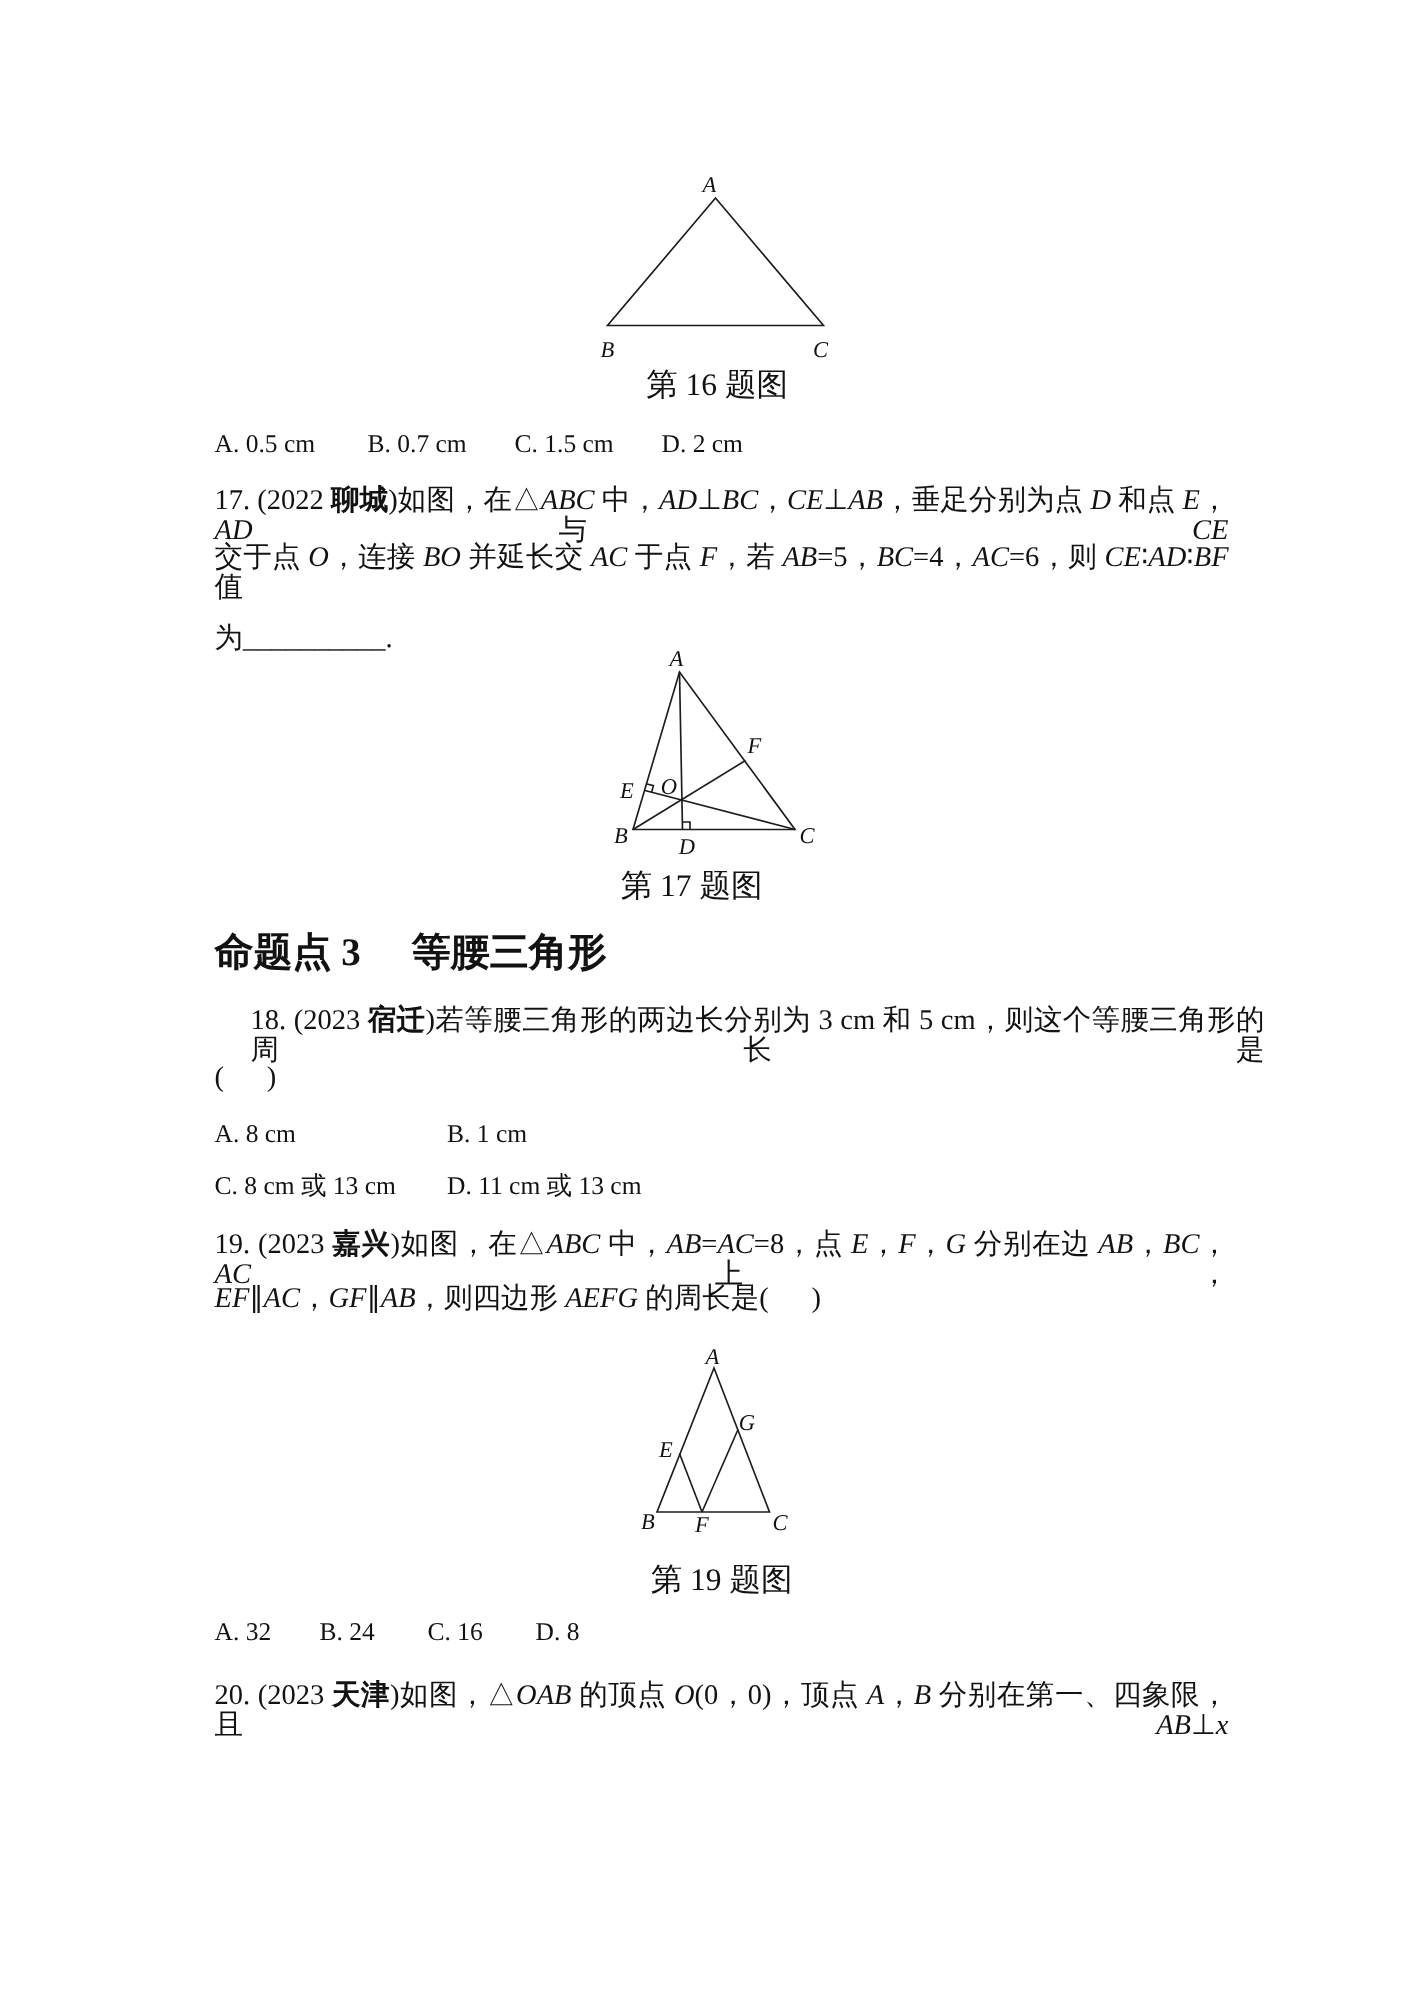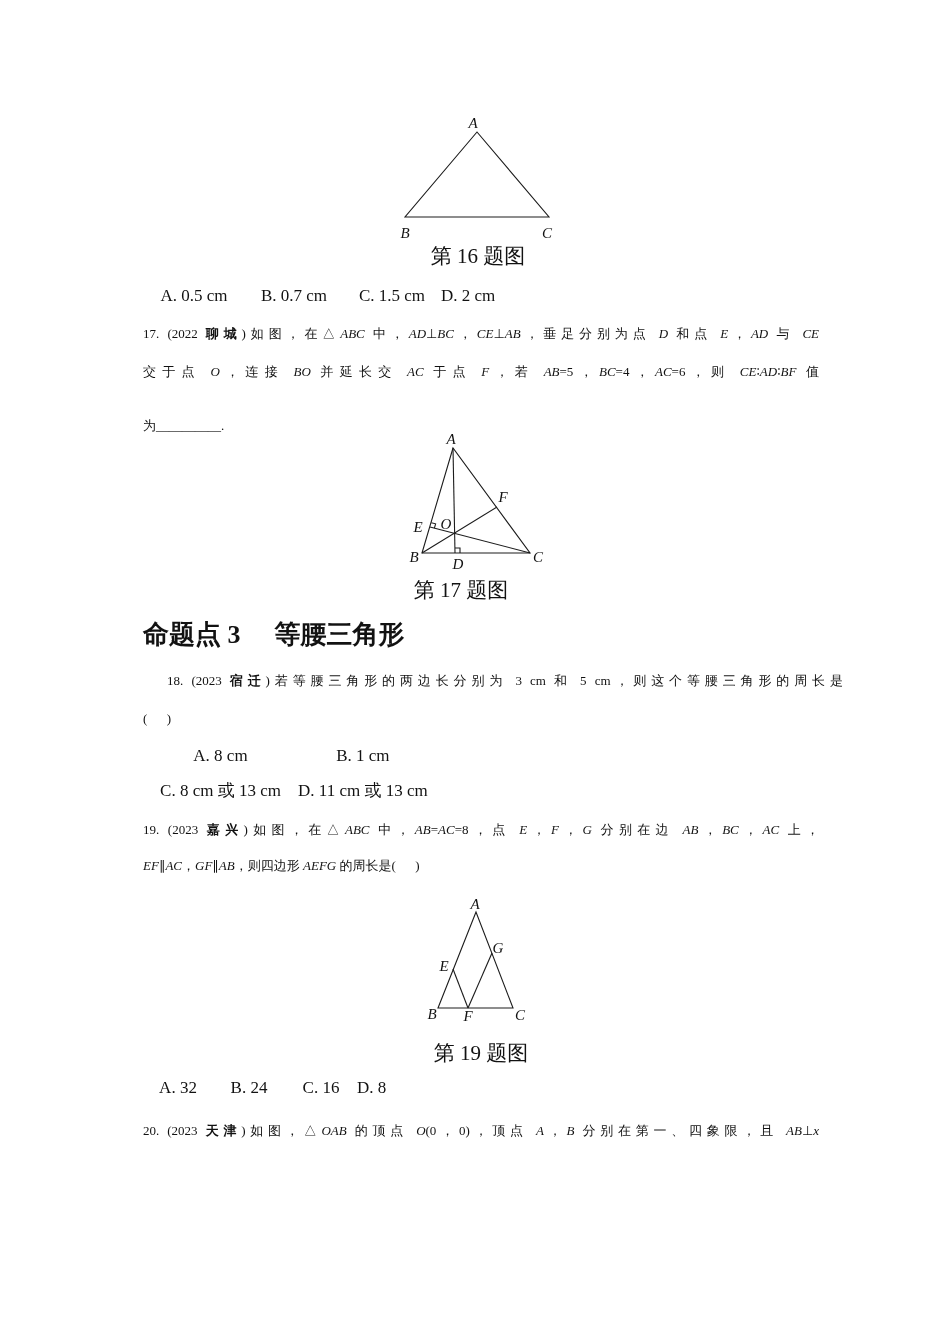--- a/index.html
+++ b/index.html
@@ -1,26 +1,26 @@
 <!DOCTYPE html>
 <html><head>
 <meta charset="utf-8">
 <style>
   html,body{margin:0;padding:0;background:#fff;}
   .page{position:relative;width:950px;height:1344px;background:#ffffff;
         font-family:"Liberation Serif",serif;color:#121212;overflow:hidden;}
-  .pline{position:absolute;left:143px;width:676px;font-size:13px;line-height:20px;white-space:pre-wrap;}
+  .pline{position:absolute;left:143px;width:676px;font-size:19px;line-height:20px;white-space:pre-wrap;}
   .jline{white-space:normal;text-align:justify;text-align-last:justify;}
   .seg-n{font-style:normal;}
   .seg-b{font-weight:700;}
   .seg-i{font-style:italic;}
   .caption{position:absolute;width:204px;text-align:center;font-size:21px;line-height:20px;}
   .hdr{position:absolute;left:143px;top:621px;font-size:26px;line-height:28px;font-weight:700;}
   .hdr-title{margin-left:34px;}
-  .opts{position:absolute;left:143px;font-size:17px;line-height:20px;display:grid;text-align:center;}
+  .opts{position:absolute;left:143px;font-size:17px;line-height:20px;display:grid;}
   .opts16{top:286px;grid-template-columns:102px 98px 98px auto;}
   .opts18{top:746px;grid-template-columns:155px auto;grid-row-gap:15px;}
   .opts19{top:1078px;grid-template-columns:70px 72px 72px auto;}
   svg.fig{position:absolute;overflow:visible;}
   .ln{stroke:#1c1c1c;stroke-width:1.1;fill:none;stroke-linejoin:miter;}
   .flabel{font-family:"Liberation Serif",serif;font-style:italic;font-size:15px;fill:#121212;}
 </style>
 </head>
 <body>
 

